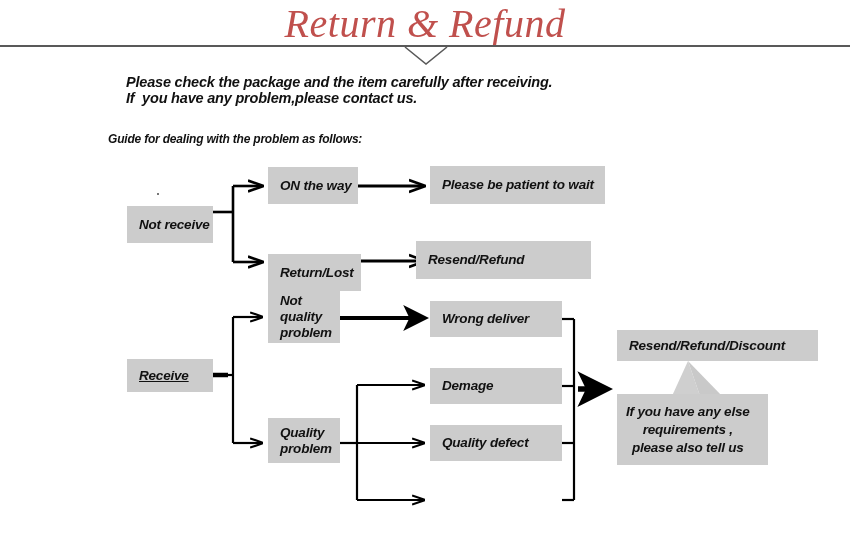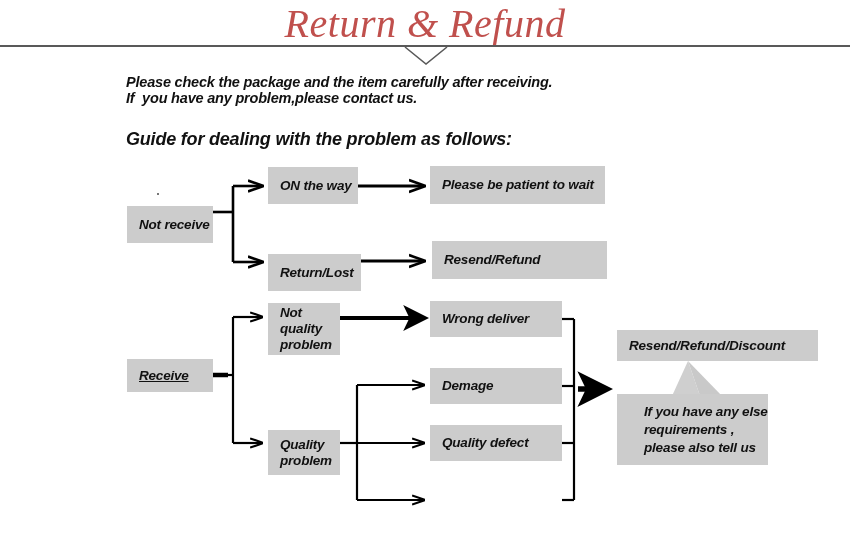--- a/index.html
+++ b/index.html
@@ -40,41 +40,41 @@
     font-weight:bold;font-style:italic;
     color:#111111;
     white-space:pre;
   }
   #intro{
     left:126px;top:74px;
     font-size:14.5px;line-height:16px;
     letter-spacing:-0.2px;
   }
   #guide{
-    left:126px;top:127px;
-    font-size:18px;line-height:24px;
+    left:108px;top:127px;
+    font-size:12px;line-height:24px;
     letter-spacing:-0.2px;
   }
 
   
   .box{
     position:absolute;
     background:#cccccc;
     color:#111111;
     font-weight:bold;font-style:italic;
     font-size:13.5px;
     line-height:16px;
     letter-spacing:-0.2px;
     display:flex;
     align-items:center;
     box-sizing:border-box;
     white-space:pre-line;
   }
   .box.pad{padding-left:12px;}
-  .box.multi{align-items:center;margin-top:12px;}
+  .box.multi{align-items:center;}
 
   
   .svg-layer{
     position:absolute;left:0;top:0;width:850px;height:537px;
     pointer-events:none;
   }
   .dot{
     position:absolute;width:2px;height:2px;background:#777;
     left:157px;top:193px;
   }
@@ -151,37 +151,37 @@
   </svg>
 
   <div class="box pad" style="left:127px;top:206px;width:86px;height:37px;">Not receive</div>
 
   <div class="box pad" style="left:268px;top:167px;width:90px;height:37px;">ON the way</div>
 
   <div class="box pad" style="left:430px;top:166px;width:175px;height:38px;">Please be patient to wait</div>
 
   <div class="box pad" style="left:268px;top:254px;width:93px;height:37px;">Return/Lost</div>
 
-  <div class="box pad" style="left:432px;top:241px;width:175px;height:38px;">Resend/Refund</div>
+  <div class="box pad" style="left:416px;top:241px;width:175px;height:38px;">Resend/Refund</div>
 
   <div class="box pad" style="left:127px;top:359px;width:86px;height:33px;text-decoration:underline;">Receive</div>
 
   <div class="box pad multi" style="left:268px;top:291px;width:72px;height:52px;">Not
 quality
 problem</div>
 
   <div class="box pad multi" style="left:268px;top:418px;width:72px;height:45px;">Quality
 problem</div>
 
   <div class="box pad" style="left:430px;top:301px;width:132px;height:36px;">Wrong deliver</div>
 
   <div class="box pad" style="left:430px;top:368px;width:132px;height:36px;">Demage</div>
 
   <div class="box pad" style="left:430px;top:425px;width:132px;height:36px;">Quality defect</div>
 
 
   <div class="box pad" style="left:617px;top:330px;width:201px;height:31px;">Resend/Refund/Discount</div>
 
-  <div class="box" style="left:617px;top:394px;width:151px;height:71px;padding-left:27px;line-height:18px;">If you have any else
+  <div class="box" style="left:617px;top:394px;width:151px;height:71px;padding-left:9px;line-height:18px;text-align:center;">If you have any else
  requirements ,
 please also tell us</div>
 
 </div>
 
 </body></html>

